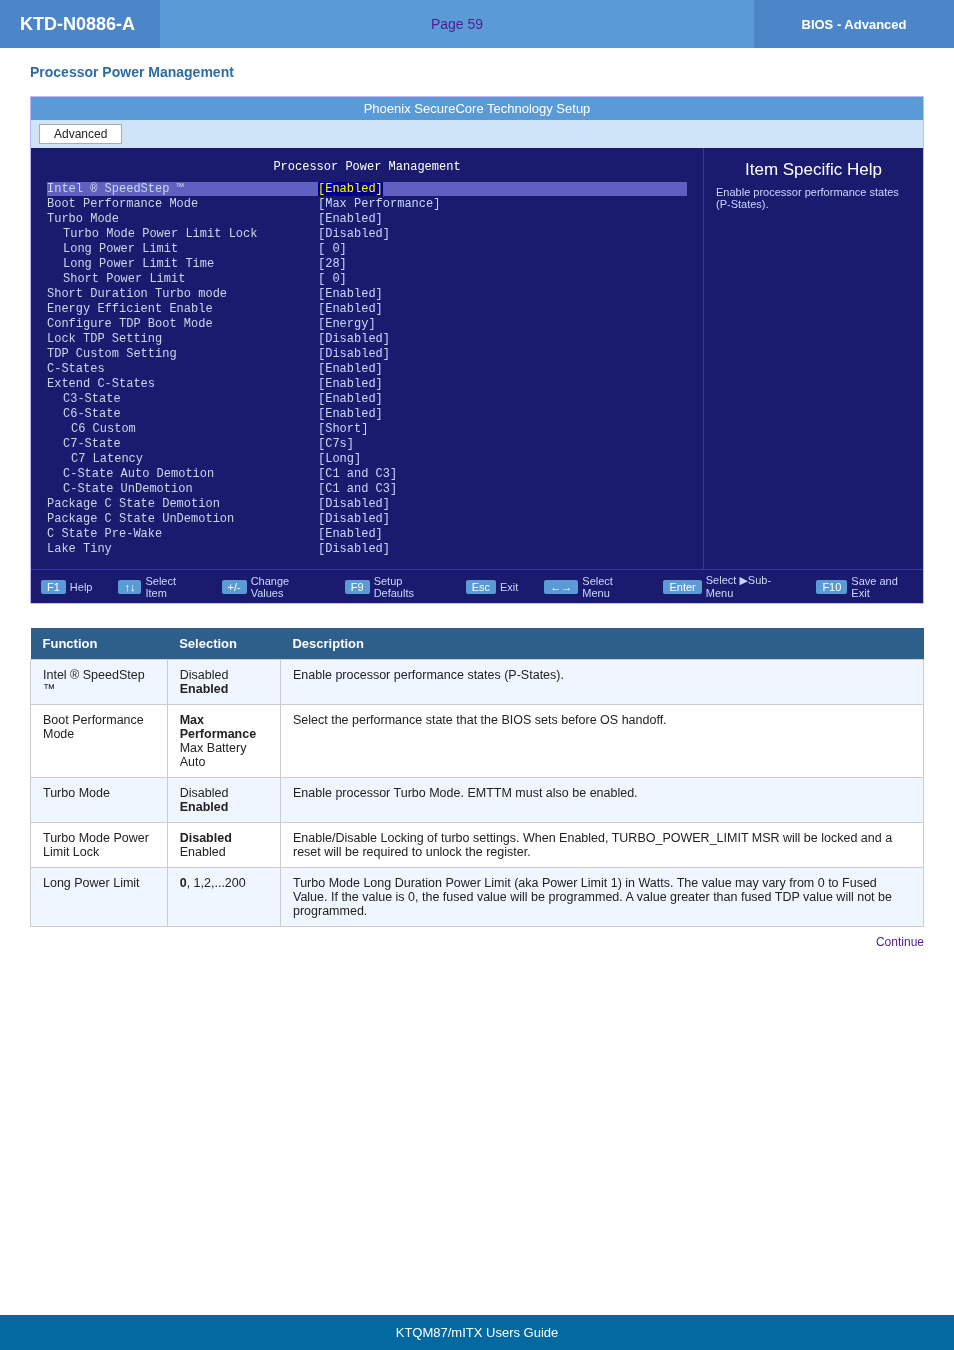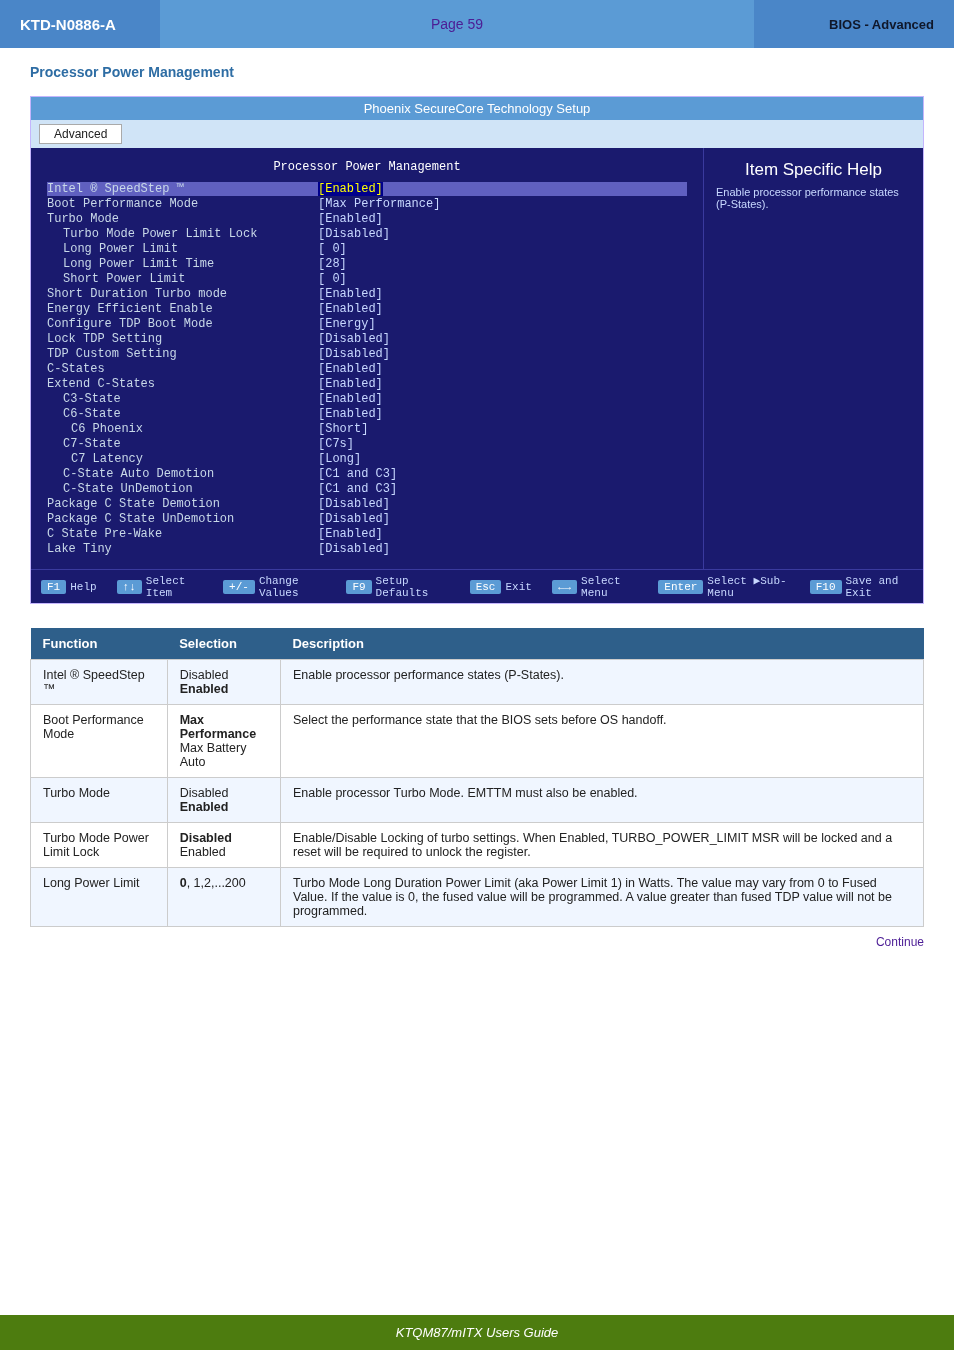--- a/index.html
+++ b/index.html
@@ -15,45 +15,45 @@
     
     .header {
       display: flex;
       align-items: stretch;
       background: #5b9bd5;
       height: 48px;
     }
     .header-left {
       background: #4a86c8;
       color: #fff;
-      font-size: 15px;
+      font-size: 18px;
       font-weight: bold;
       padding: 0 20px;
       display: flex;
       align-items: center;
       min-width: 160px;
     }
     .header-center {
       flex: 1;
       display: flex;
       align-items: center;
       justify-content: center;
       color: #4c1d95;
       font-size: 14px;
     }
     .header-right {
       background: #4a86c8;
-      color: #0f172a;
+      color: #ffffff;
       font-size: 13px;
       font-weight: bold;
       padding: 0 20px;
       display: flex;
       align-items: center;
       min-width: 200px;
-      justify-content: flex-end;
+      justify-content: center;
     }
 
     
     .page-content {
       padding: 16px 30px;
     }
 
     .section-title {
       color: #2e6da4;
       font-weight: bold;
@@ -136,22 +136,22 @@
     }
     .bios-selected {
       background: #6060c0;
     }
 
     .bios-footer {
       background: #1a1a6e;
       border-top: 1px solid #3a3a9e;
       display: flex;
       padding: 4px 10px;
-      gap: 20px;
-      font-family: Liberation Mono, monospace;
+      gap: 26px;
+      font-family: Liberation Sans, sans-serif;
       font-size: 11px;
       color: #c8d8ff;
     }
     .bios-footer-item {
       display: flex;
       align-items: center;
       gap: 4px;
     }
     .bios-key {
       background: #5b9bd5;
@@ -190,29 +190,28 @@
     .continue-text {
       text-align: right;
       font-size: 12px;
       color: #4c1d95;
       margin-top: 2px;
       margin-bottom: 16px;
     }
 
     
     .page-footer {
-      background: #4d7c0f;
+      background: #0369a1;
       color: #fff;
       text-align: center;
       padding: 10px;
       font-size: 13px;
       position: fixed;
       bottom: 0;
       width: 954px;
-      font-style: italic;
     }
   </style>
 </head>
 <body>
 
 <div class="header">
   <div class="header-left">
     <span>KTD-N0886-A</span>
   </div>
   <div class="header-center">
@@ -311,21 +310,21 @@
           <div class="bios-label indent1">C3-State</div>
           <div class="bios-value">[Enabled]</div>
         </div>
 
         <div class="bios-row">
           <div class="bios-label indent1">C6-State</div>
           <div class="bios-value">[Enabled]</div>
         </div>
 
         <div class="bios-row">
-          <div class="bios-label indent2">C6 Phoenix</div>
+          <div class="bios-label indent2">C6 Custom</div>
           <div class="bios-value">[Short]</div>
         </div>
 
         <div class="bios-row">
           <div class="bios-label indent1">C7-State</div>
           <div class="bios-value">[C7s]</div>
         </div>
 
         <div class="bios-row">
           <div class="bios-label indent2">C7 Latency</div>

